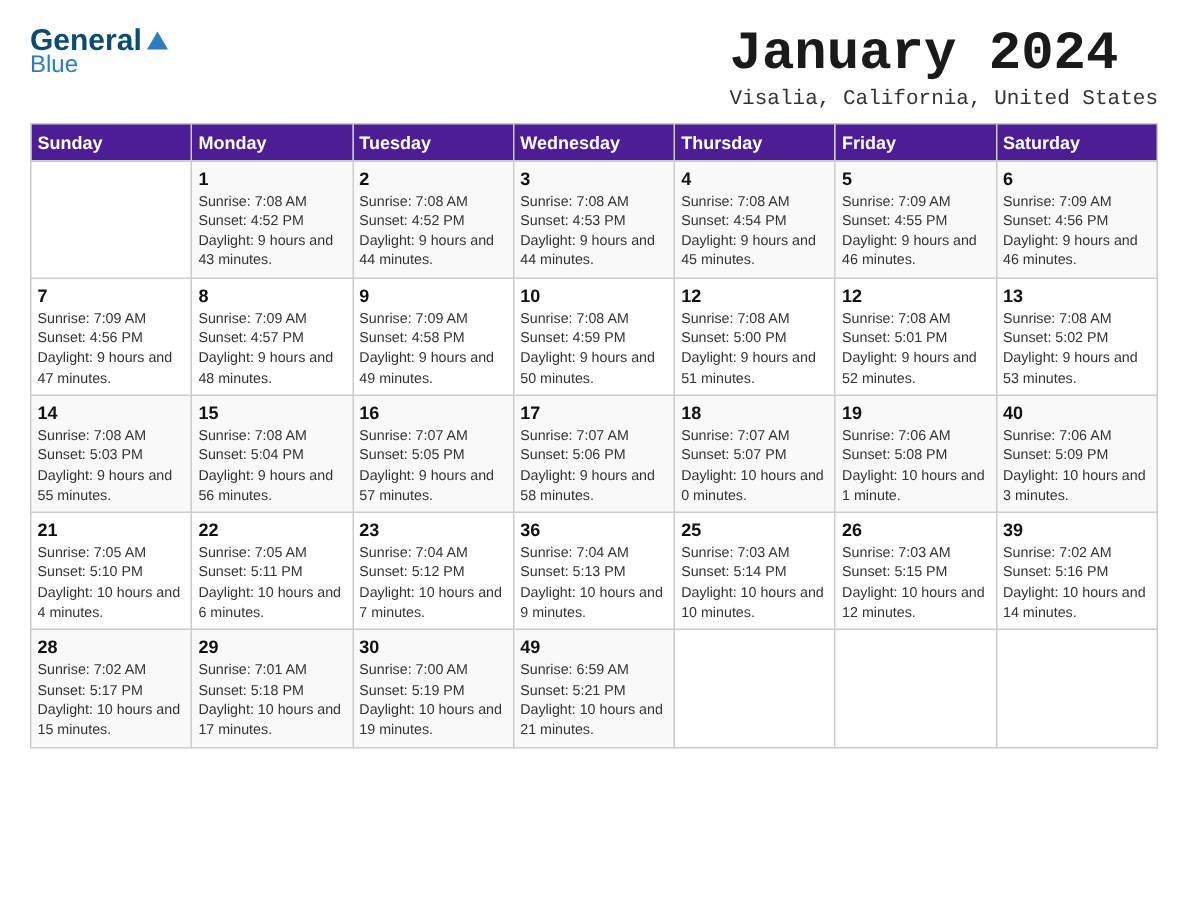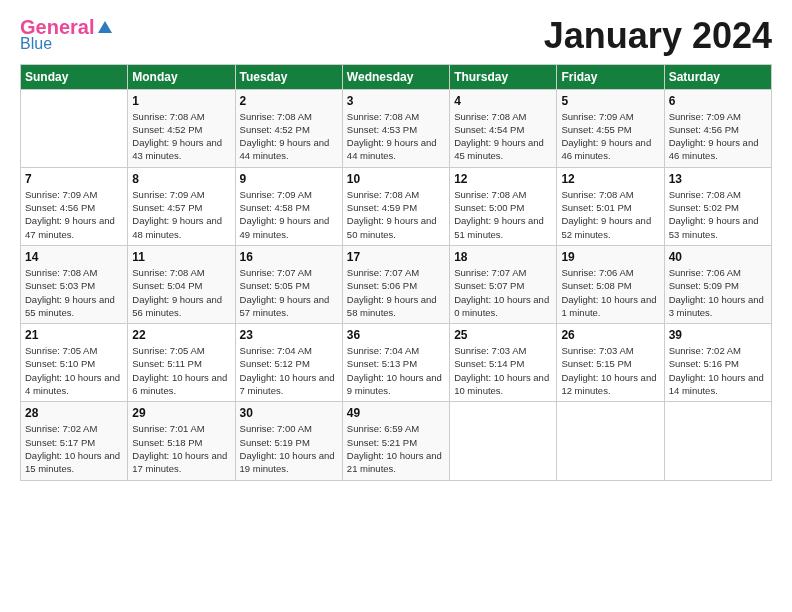--- a/index.html
+++ b/index.html
@@ -19,39 +19,40 @@
       align-items: flex-start;
       justify-content: space-between;
       margin-bottom: 8px;
     }
     .logo {
       display: flex;
       flex-direction: column;
       align-items: flex-start;
     }
     .title-block {
+      font-family: Liberation Mono, monospace;
     }
     .month-title {
       font-size: 36px;
       font-weight: bold;
       color: #1a1a1a;
       line-height: 1.1;
     }
     .subtitle {
       font-size: 14px;
       color: #333;
       margin-top: 2px;
     }
     table {
       width: 100%;
       border-collapse: collapse;
       table-layout: fixed;
     }
     thead tr th {
-      background: #15803d;
+      background: #4c1d95;
       color: #fff;
       font-size: 12px;
       font-weight: bold;
       padding: 5px 4px;
       text-align: left;
       border: 1px solid #ccc;
     }
     tbody tr td {
       border: 1px solid #ccc;
       vertical-align: top;
@@ -80,29 +81,30 @@
       background: #fff !important;
     }
   </style>
 </head>
 <body>
 
 <div class="container">
   <div class="header-row">
     <div class="logo">
       <div style="display:flex;align-items:center;gap:2px;">
-        <span style="font-size:20px;font-weight:bold;color:#ec4899;">General</span>
+        <span style="font-size:20px;font-weight:bold;color:#0c4a6e;">General</span>
         <svg width="18" height="18" viewBox="0 0 18 18">
           <polygon points="9,2 16,14 2,14" fill="#2e7bbd"></polygon>
         </svg>
       </div>
       <span style="font-size:16px;font-weight:normal;color:#2e7bbd;margin-top:-4px;">Blue</span>
     </div>
     <div class="title-block">
       <div class="month-title">January 2024</div>
+      <div class="subtitle">Visalia, California, United States</div>
     </div>
   </div>
 
   <table>
     <thead>
       <tr>
         <th>Sunday</th>
         <th>Monday</th>
         <th>Tuesday</th>
         <th>Wednesday</th>
@@ -125,21 +127,21 @@
           <td><span class="day-num">7</span><span class="day-info">Sunrise: 7:09 AM<br>Sunset: 4:56 PM<br>Daylight: 9 hours and 47 minutes.</span></td>
           <td><span class="day-num">8</span><span class="day-info">Sunrise: 7:09 AM<br>Sunset: 4:57 PM<br>Daylight: 9 hours and 48 minutes.</span></td>
           <td><span class="day-num">9</span><span class="day-info">Sunrise: 7:09 AM<br>Sunset: 4:58 PM<br>Daylight: 9 hours and 49 minutes.</span></td>
           <td><span class="day-num">10</span><span class="day-info">Sunrise: 7:08 AM<br>Sunset: 4:59 PM<br>Daylight: 9 hours and 50 minutes.</span></td>
           <td><span class="day-num">12</span><span class="day-info">Sunrise: 7:08 AM<br>Sunset: 5:00 PM<br>Daylight: 9 hours and 51 minutes.</span></td>
           <td><span class="day-num">12</span><span class="day-info">Sunrise: 7:08 AM<br>Sunset: 5:01 PM<br>Daylight: 9 hours and 52 minutes.</span></td>
           <td><span class="day-num">13</span><span class="day-info">Sunrise: 7:08 AM<br>Sunset: 5:02 PM<br>Daylight: 9 hours and 53 minutes.</span></td>
         </tr>
         <tr>
           <td><span class="day-num">14</span><span class="day-info">Sunrise: 7:08 AM<br>Sunset: 5:03 PM<br>Daylight: 9 hours and 55 minutes.</span></td>
-          <td><span class="day-num">11</span><span class="day-info">Sunrise: 7:08 AM<br>Sunset: 5:04 PM<br>Daylight: 9 hours and 56 minutes.</span></td>
+          <td><span class="day-num">15</span><span class="day-info">Sunrise: 7:08 AM<br>Sunset: 5:04 PM<br>Daylight: 9 hours and 56 minutes.</span></td>
           <td><span class="day-num">16</span><span class="day-info">Sunrise: 7:07 AM<br>Sunset: 5:05 PM<br>Daylight: 9 hours and 57 minutes.</span></td>
           <td><span class="day-num">17</span><span class="day-info">Sunrise: 7:07 AM<br>Sunset: 5:06 PM<br>Daylight: 9 hours and 58 minutes.</span></td>
           <td><span class="day-num">18</span><span class="day-info">Sunrise: 7:07 AM<br>Sunset: 5:07 PM<br>Daylight: 10 hours and 0 minutes.</span></td>
           <td><span class="day-num">19</span><span class="day-info">Sunrise: 7:06 AM<br>Sunset: 5:08 PM<br>Daylight: 10 hours and 1 minute.</span></td>
           <td><span class="day-num">40</span><span class="day-info">Sunrise: 7:06 AM<br>Sunset: 5:09 PM<br>Daylight: 10 hours and 3 minutes.</span></td>
         </tr>
         <tr>
           <td><span class="day-num">21</span><span class="day-info">Sunrise: 7:05 AM<br>Sunset: 5:10 PM<br>Daylight: 10 hours and 4 minutes.</span></td>
           <td><span class="day-num">22</span><span class="day-info">Sunrise: 7:05 AM<br>Sunset: 5:11 PM<br>Daylight: 10 hours and 6 minutes.</span></td>
           <td><span class="day-num">23</span><span class="day-info">Sunrise: 7:04 AM<br>Sunset: 5:12 PM<br>Daylight: 10 hours and 7 minutes.</span></td>

